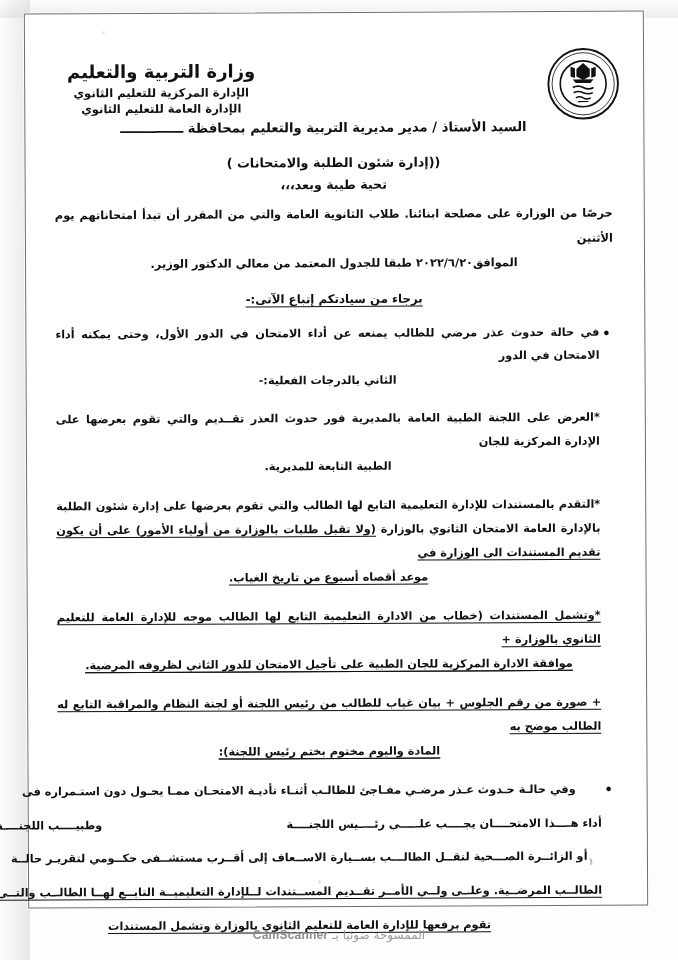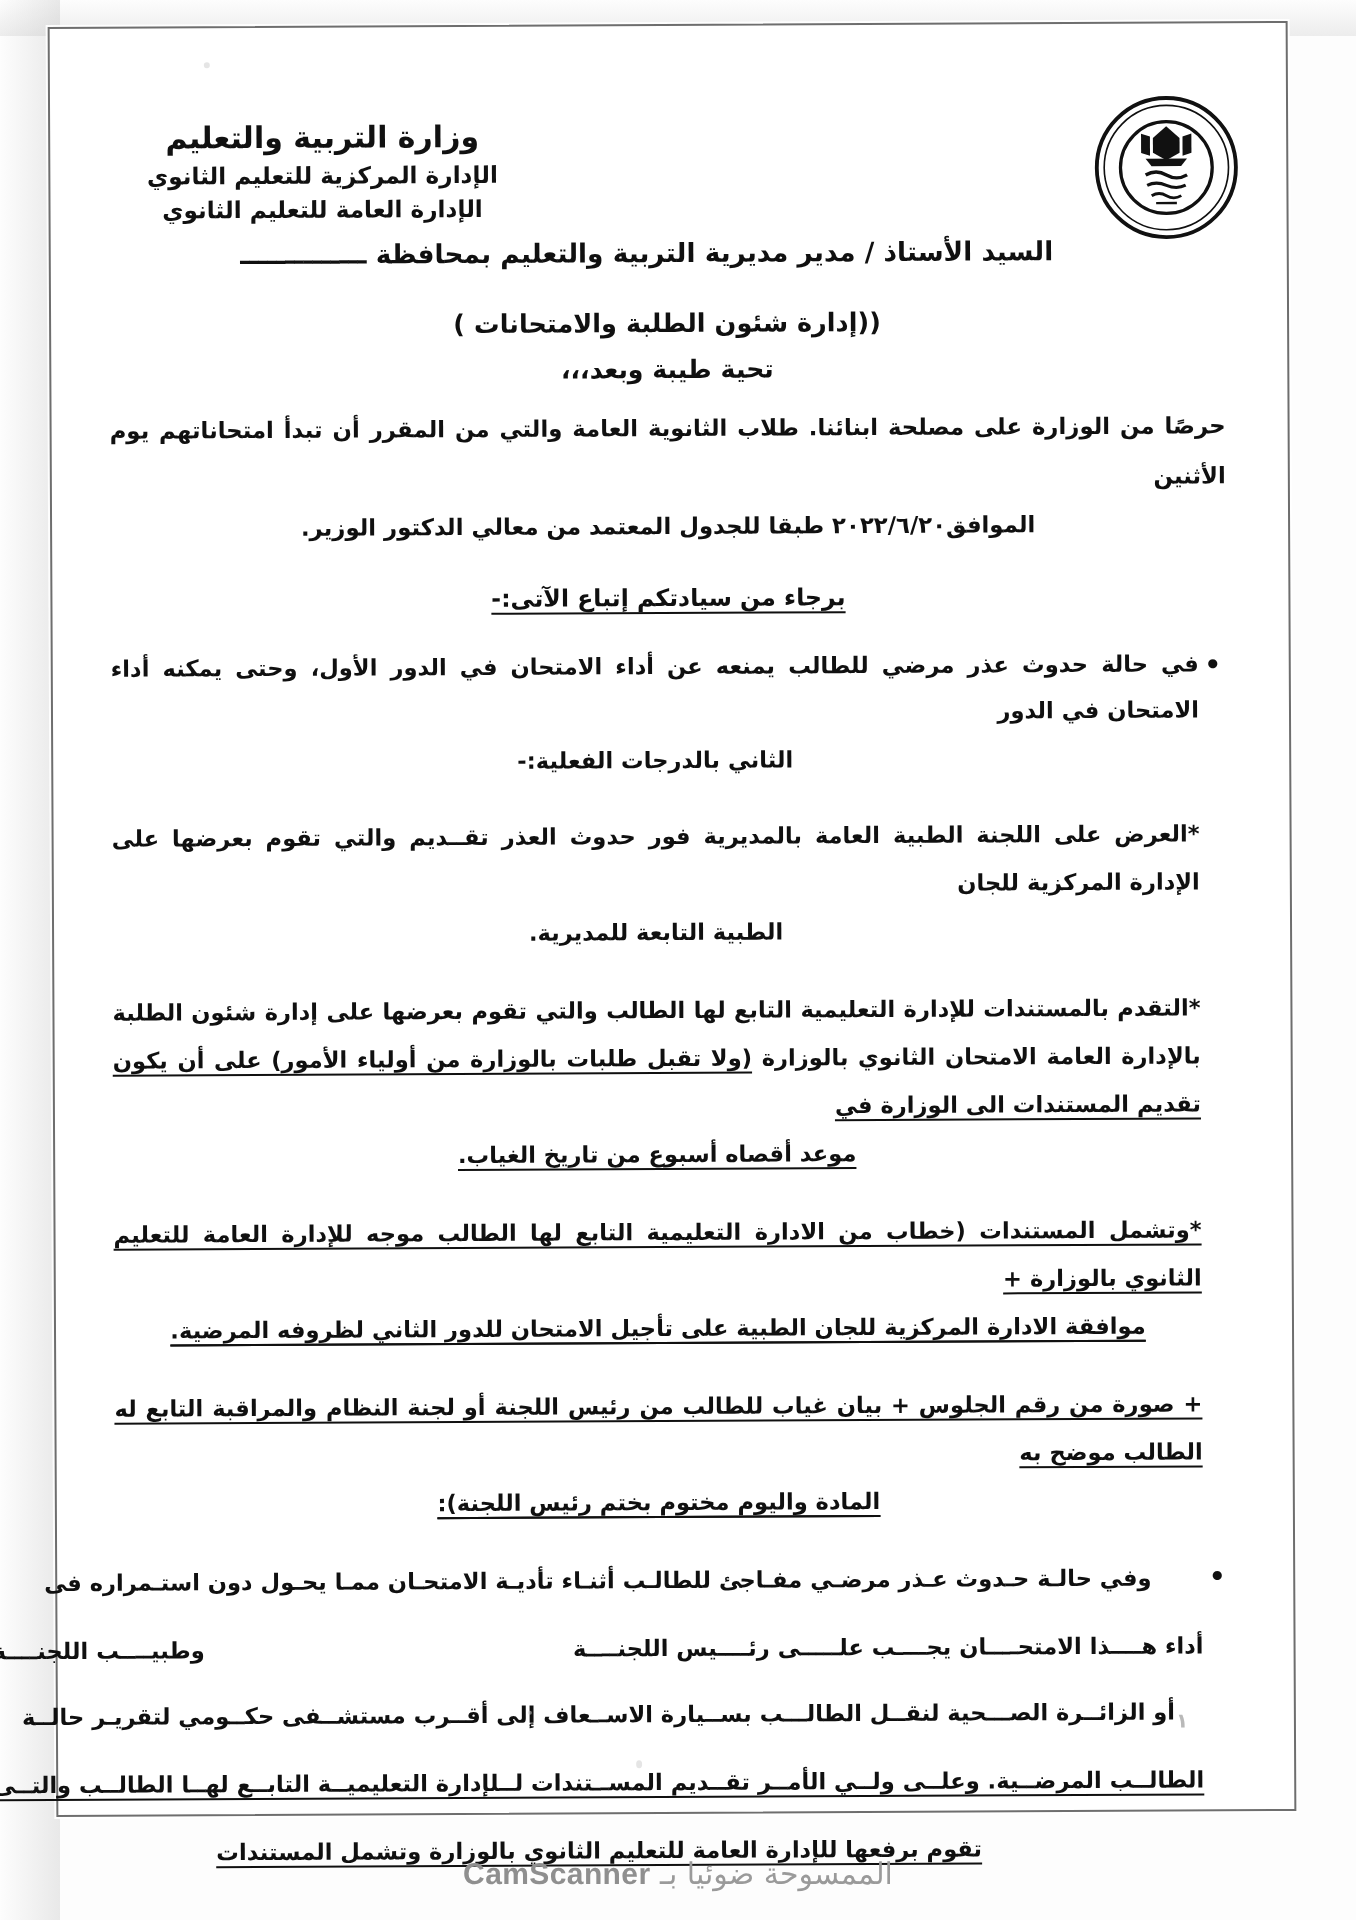--- a/index.html
+++ b/index.html
@@ -86,21 +86,21 @@
     text-align: center;
     direction: rtl;
   }
   .lh-line {
     font-weight: bold;
     color: #111;
     line-height: 1.42;
     white-space: nowrap;
     letter-spacing: 0.2px;
   }
-  .lh-line.l1 { font-size: 15px; }
+  .lh-line.l1 { font-size: 18px; }
   .lh-line.l2 { font-size: 11.6px; }
   .lh-line.l3 { font-size: 11.6px; }
 
   
   #letter-body {
     position: absolute;
     top: 108px;
     right: 30px;
     left: 30px;
     direction: rtl;
@@ -223,21 +223,21 @@
   }
 
   
   #camscanner-footer {
     position: absolute;
     left: 0;
     top: 928px;
     width: 678px;
     text-align: center;
     direction: rtl;
-    font-size: 15px;
+    font-size: 12px;
     color: #9a9a9a;
     letter-spacing: 0.2px;
   }
   #camscanner-footer .cs-brand {
     font-family: "Liberation Sans", sans-serif;
     font-weight: bold;
     color: #8f8f8f;
     direction: ltr;
     display: inline-block;
   }

